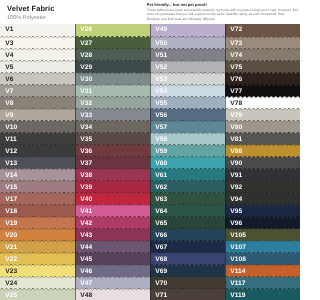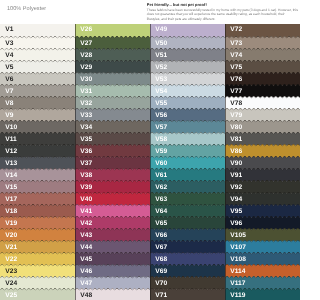--- a/index.html
+++ b/index.html
@@ -28,20 +28,21 @@
   .sw.first .lbl{top:2.2px;}
   .coldiv{position:absolute;left:0;top:0;width:1px;height:276px;background:rgba(25,22,20,.55);z-index:200;}
   .zzline{position:absolute;left:0;top:0;width:75px;height:3px;pointer-events:none;}
 </style>
 </head>
 <body>
 
 <div id="page">
   <div id="header">
     <div id="title-block">
+      <div id="fabric-title">Velvet Fabric</div>
       <div id="fabric-sub">100% Polyester</div>
     </div>
     <div id="note-block">
       <div id="note-title">Pet friendly... but not pet proof!</div>
       <div id="note-body">These fabrics have been successfully tested in my home with my pets (3 dogs and 1 cat). However, this does not guarantee that you will experience the same usability rating, as each household, their lifestyles, and their pets are ultimately different.</div>
     </div>
   </div>
   <svg id="defs" width="0" height="0" style="position:absolute" aria-hidden="true">
     <defs>
       <linearGradient id="zgrad" x1="0" y1="0" x2="0" y2="1">

